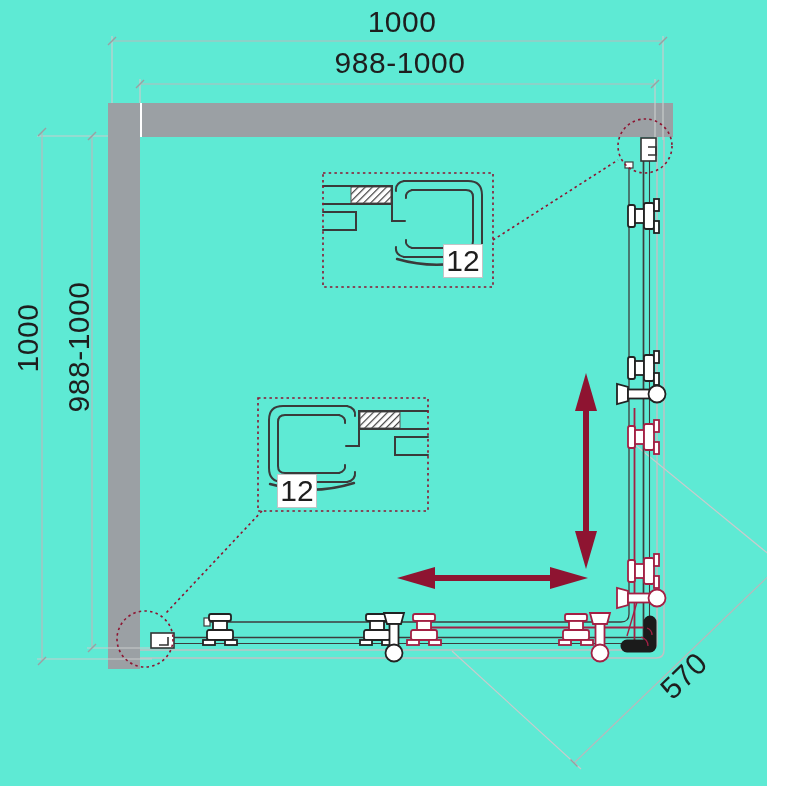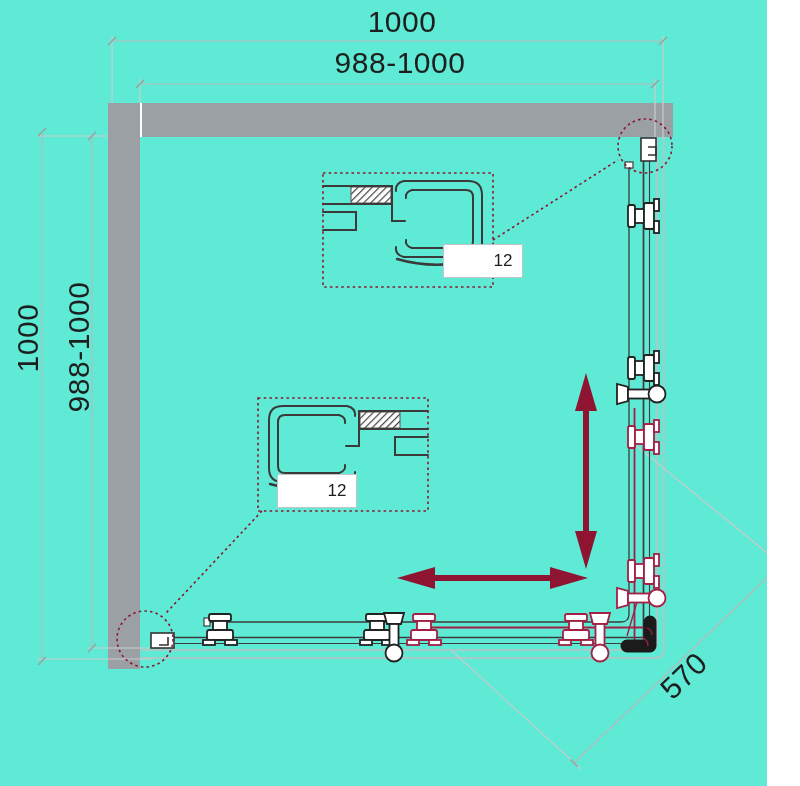--- a/index.html
+++ b/index.html
@@ -10,21 +10,21 @@
   .canvas svg{position:absolute;left:0;top:0;}
   .dim-label{
     position:absolute;color:#1e1e1e;font-size:30px;font-weight:400;
     transform:translate(-50%,-50%);white-space:nowrap;letter-spacing:0.5px;
   }
   .dim-label.vert{transform:translate(-50%,-50%) rotate(-90deg);}
   .dim-label.diag{transform:translate(-50%,-50%) rotate(-44deg);}
   .thickness-box{
     position:absolute;width:38px;height:32px;background:#ffffff;
     border:1px solid #c2c4c6;display:flex;align-items:center;justify-content:center;
-    color:#1e1e1e;font-size:17px;padding-left:40px;
+    color:#1e1e1e;font-size:30px;
   }
 </style>
 </head>
 <body>
 
 <div class="canvas">
 
 <svg width="800" height="786" viewBox="0 0 800 786">
   <defs>
     <pattern id="hatch" width="5" height="5" patternUnits="userSpaceOnUse" patternTransform="rotate(45)">

